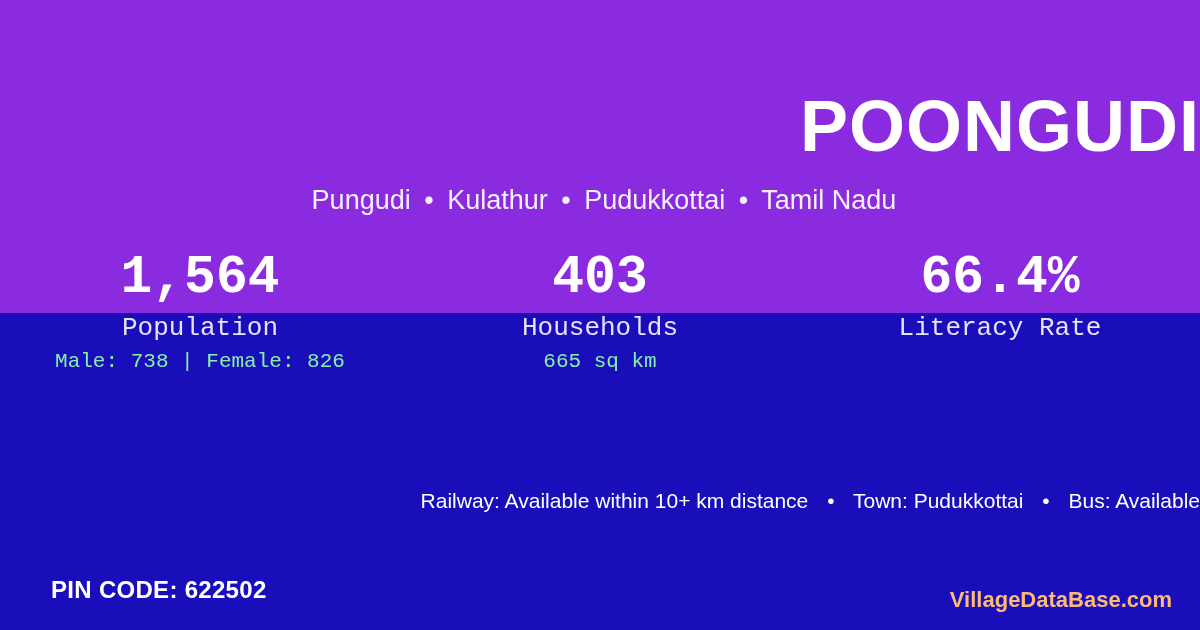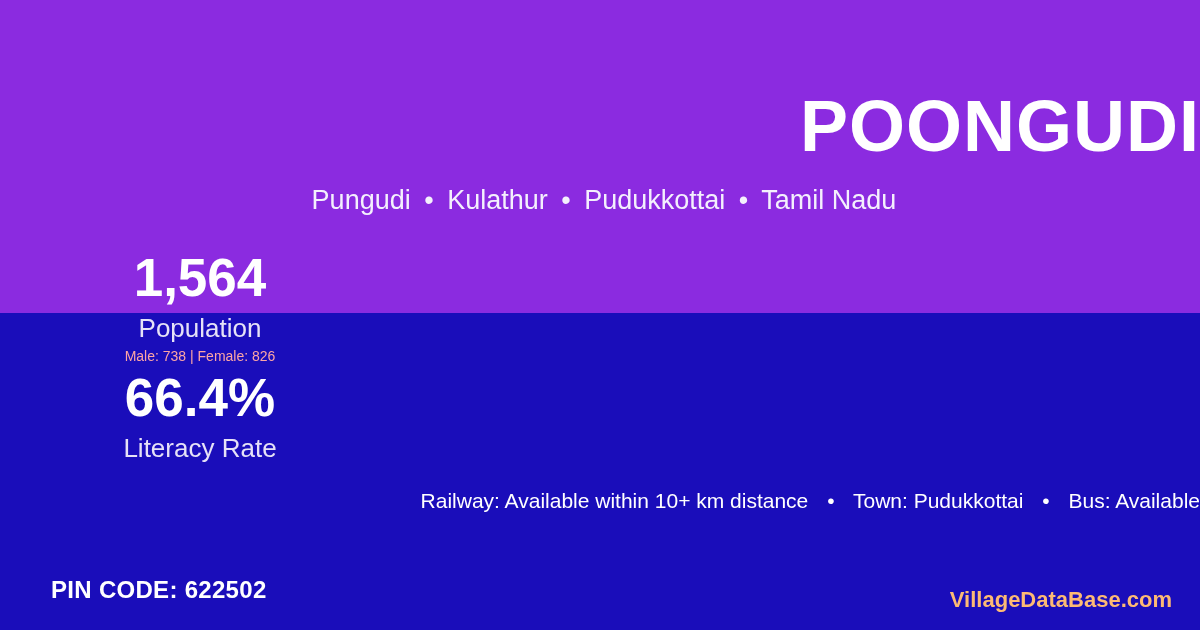--- a/index.html
+++ b/index.html
@@ -62,21 +62,22 @@
     color: #f4f0fd;
   }
 
   
   .stats-row {
     position: absolute;
     left: 0;
     top: 246px;
     width: 1200px;
     display: flex;
-    flex-direction: column;
+    flex-direction: row;
+    font-family: Liberation Mono, monospace;
   }
   .stat-col {
     width: 400px;
     text-align: center;
   }
   .stat-value {
     font-size: 53px;
     line-height: 64px;
     font-weight: bold;
     color: #ffffff;
@@ -85,25 +86,25 @@
   }
   .stat-label {
     margin-top: 3px;
     font-size: 26px;
     line-height: 30px;
     font-weight: normal;
     color: #e6e2f7;
     white-space: nowrap;
   }
   .stat-sub {
-    margin-top: 3px;
-    font-size: 14px;
+    margin-top: 9px;
+    font-size: 21px;
     line-height: 20px;
     font-weight: normal;
-    color: #fca5a5;
+    color: #86efac;
     white-space: nowrap;
   }
 
   
   .amenities {
     position: absolute;
     left: 0;
     top: 487px;
     width: 1200px;
     text-align: right;
@@ -161,20 +162,25 @@
   </div>
 
   <div class="stats-row">
 
     <div class="stat-col">
       <div class="stat-value">1,564</div>
       <div class="stat-label">Population</div>
       <div class="stat-sub">Male: 738 | Female: 826</div>
     </div>
 
+    <div class="stat-col">
+      <div class="stat-value">403</div>
+      <div class="stat-label">Households</div>
+      <div class="stat-sub">665 sq km</div>
+    </div>
 
     <div class="stat-col">
       <div class="stat-value">66.4%</div>
       <div class="stat-label">Literacy Rate</div>
     </div>
 
   </div>
 
   <div class="amenities">
     <span>Railway: Available within 10+ km distance</span>

